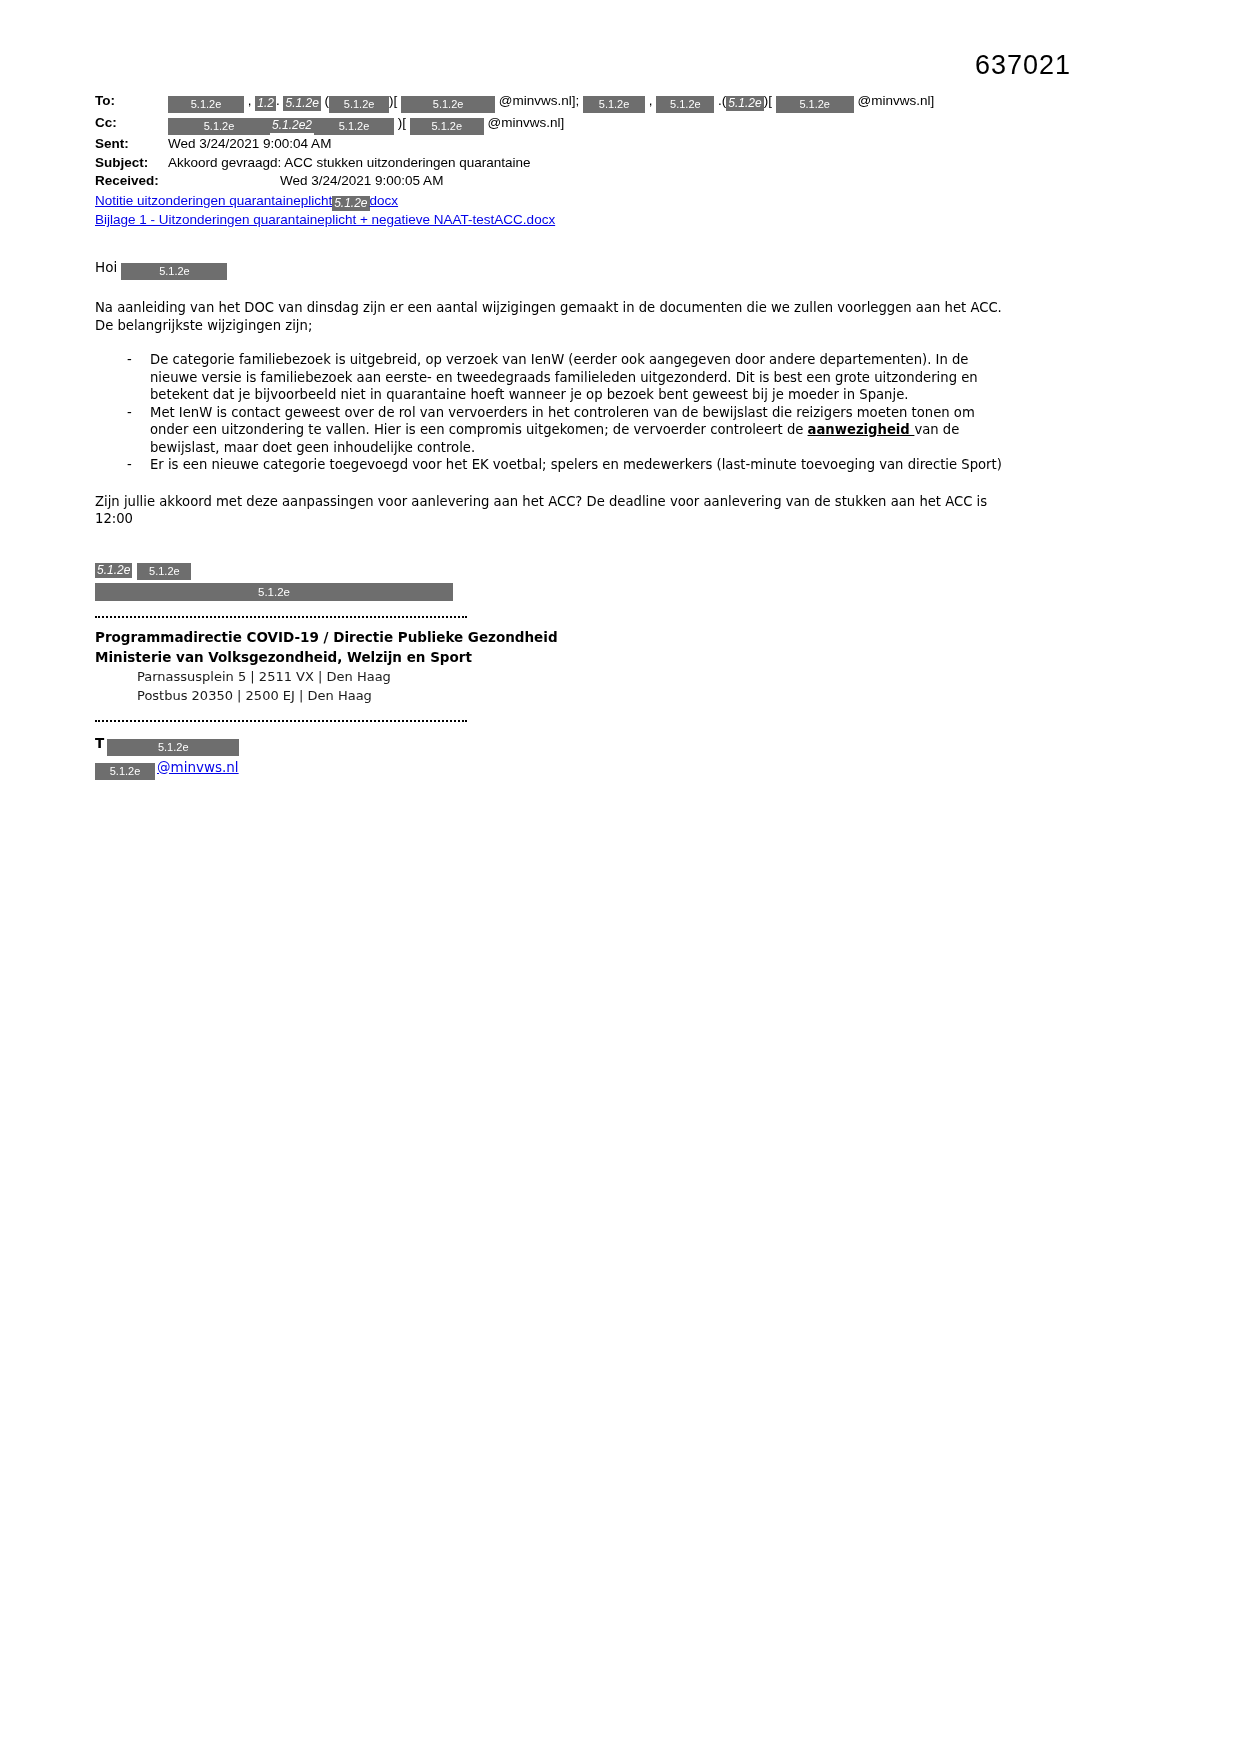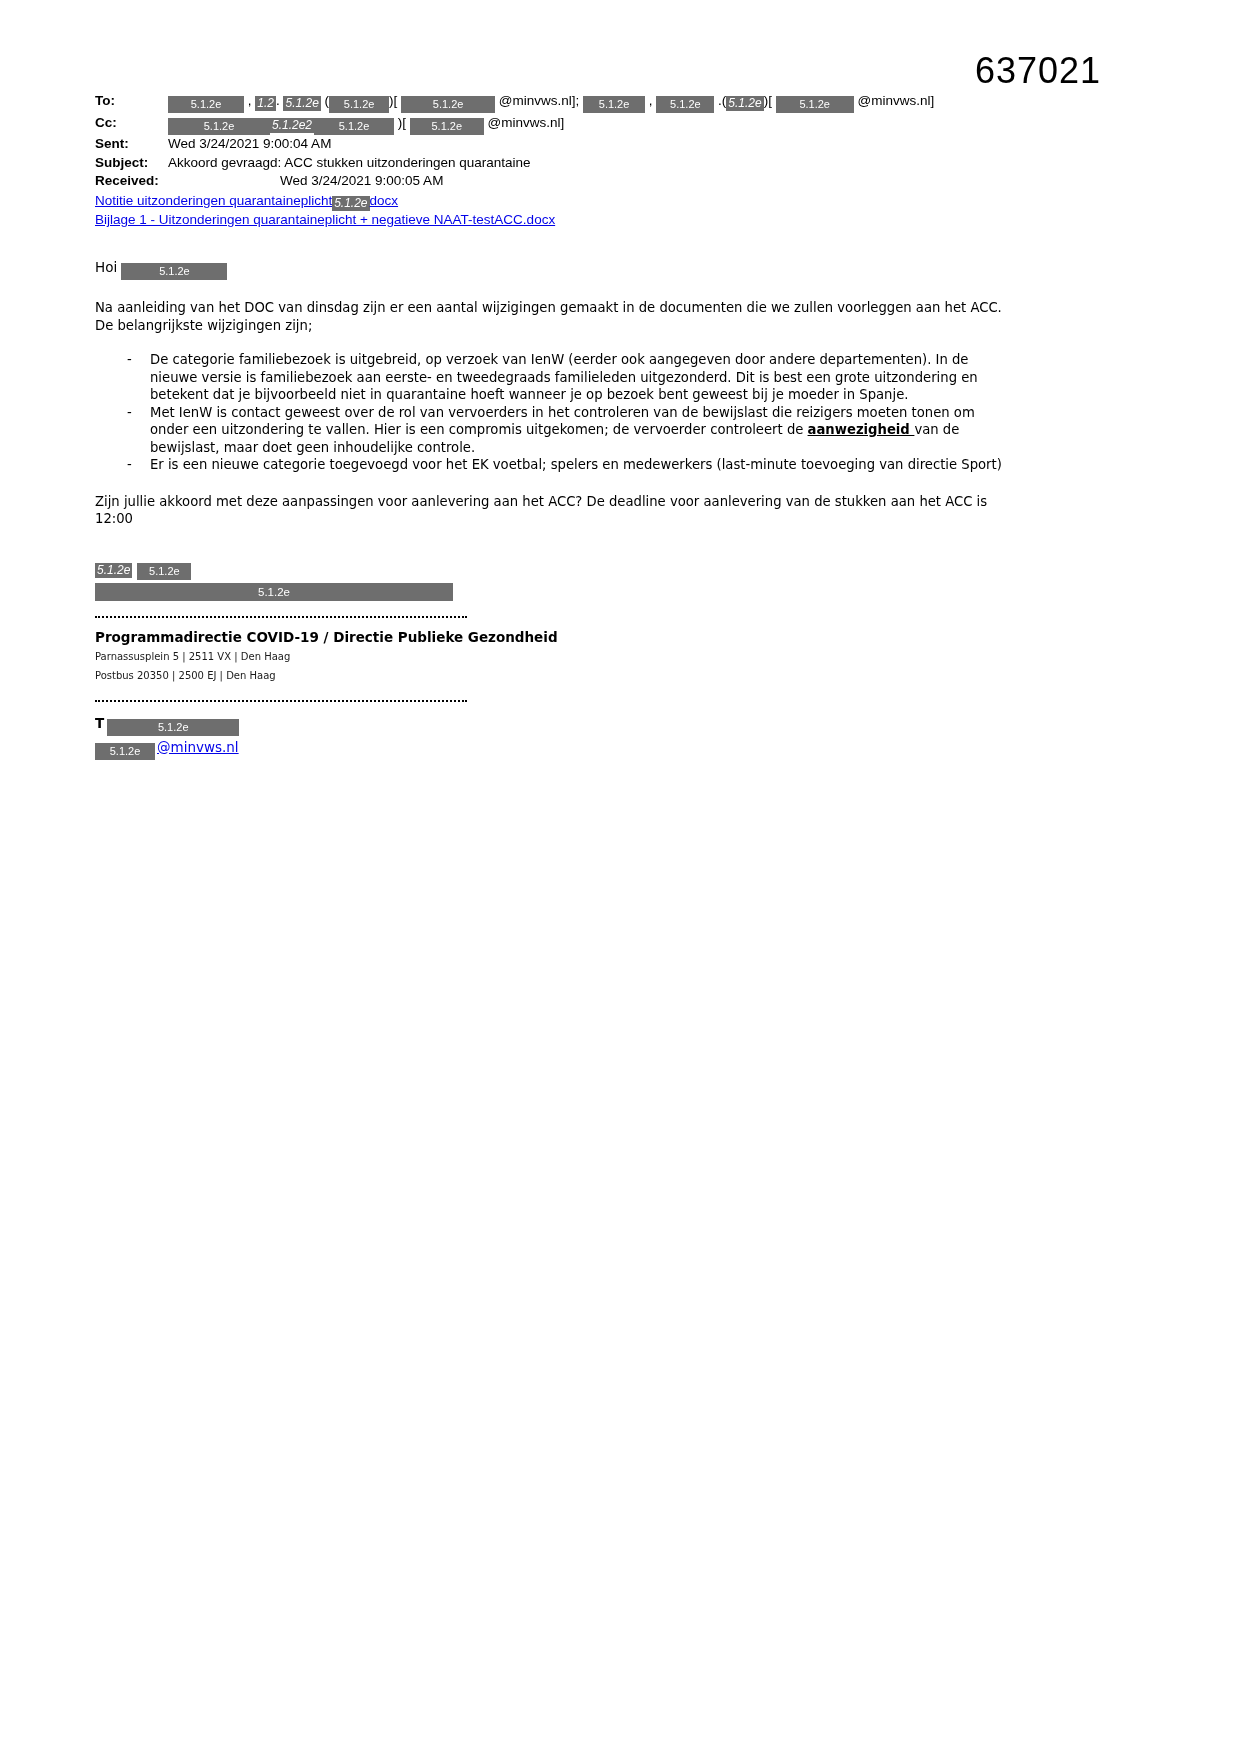--- a/index.html
+++ b/index.html
@@ -2,21 +2,21 @@
 <html><head>
 <meta charset="utf-8">
 <style>
   html,body { margin:0; padding:0; background:#ffffff; }
   body {
     width:1241px; min-height:1754px; position:relative;
     font-family:"DejaVu Sans", sans-serif; color:#000;
   }
   .doc-number {
     position:absolute; top:50px; left:975px;
-    font-family:"Liberation Sans", sans-serif; font-size:36px; letter-spacing:1px;
+    font-family:"Liberation Sans", sans-serif; font-size:27px; letter-spacing:1px;
   }
   .page { padding:92px 95px 40px 95px; }
 
   
   .hdr { font-family:"Liberation Sans","DejaVu Sans",sans-serif; font-size:13.5px; line-height:18px; }
   .hdr-row { display:flex; align-items:flex-start; margin-bottom:0.5px; }
   .hdr-label { font-weight:bold; width:73px; flex:none; }
   .hdr-value { white-space:normal; }
   .hdr-value.indented { padding-left:112px; }
 
@@ -49,21 +49,21 @@
   .redact-bar {
     margin-top:3px; width:358px; background:#6e6e6e; color:#fff;
     font-family:"Liberation Sans", sans-serif; font-size:11.5px;
     height:18px; line-height:18px; text-align:center;
   }
   .dotted { width:372px; border-top:2px dotted #000; margin-top:15px; }
 
   
   .sig { margin-top:9px; }
   .sig-bold { font-weight:bold; font-size:13.5px; line-height:20px; }
-  .sig-line { font-size:10px; line-height:19px; color:#1a1a1a; }
+  .sig-line { font-size:13px; line-height:19px; color:#1a1a1a;margin-left:42px; }
   .footer-t { margin-top:13px; font-size:13.5px; }
   .footer-t .t-label { font-weight:bold; margin-right:3px; }
   .footer-t .redact { min-width:118px; }
   .footer-email { margin-top:3px; font-size:13.5px; }
   .footer-email .redact { min-width:46px; margin-right:2px; }
 </style>
 </head>
 <body>
 
 <div class="doc-number">637021</div>
@@ -119,20 +119,21 @@
 
   <div class="para">Zijn jullie akkoord met deze aanpassingen voor aanlevering aan het ACC? De deadline voor aanlevering van de stukken aan het ACC is 12:00</div>
 
   <div class="redact-cluster"><span class="redact redact-sm">5.1.2e</span><span class="redact" style="min-width: 40px;">5.1.2e</span></div>
   <div class="redact-bar">5.1.2e</div>
 
   <div class="dotted"></div>
 
   <div class="sig">
     <div class="sig-bold">Programmadirectie COVID-19 / Directie Publieke Gezondheid</div>
+    <div class="sig-bold">Ministerie van Volksgezondheid, Welzijn en Sport</div>
     <div class="sig-line">Parnassusplein 5 | 2511 VX | Den Haag</div>
     <div class="sig-line">Postbus 20350 | 2500 EJ | Den Haag</div>
   </div>
 
   <div class="dotted"></div>
 
   <div class="footer-t">
     <span class="t-label">T</span><span class="redact">5.1.2e</span>
   </div>
   <div class="footer-email">

